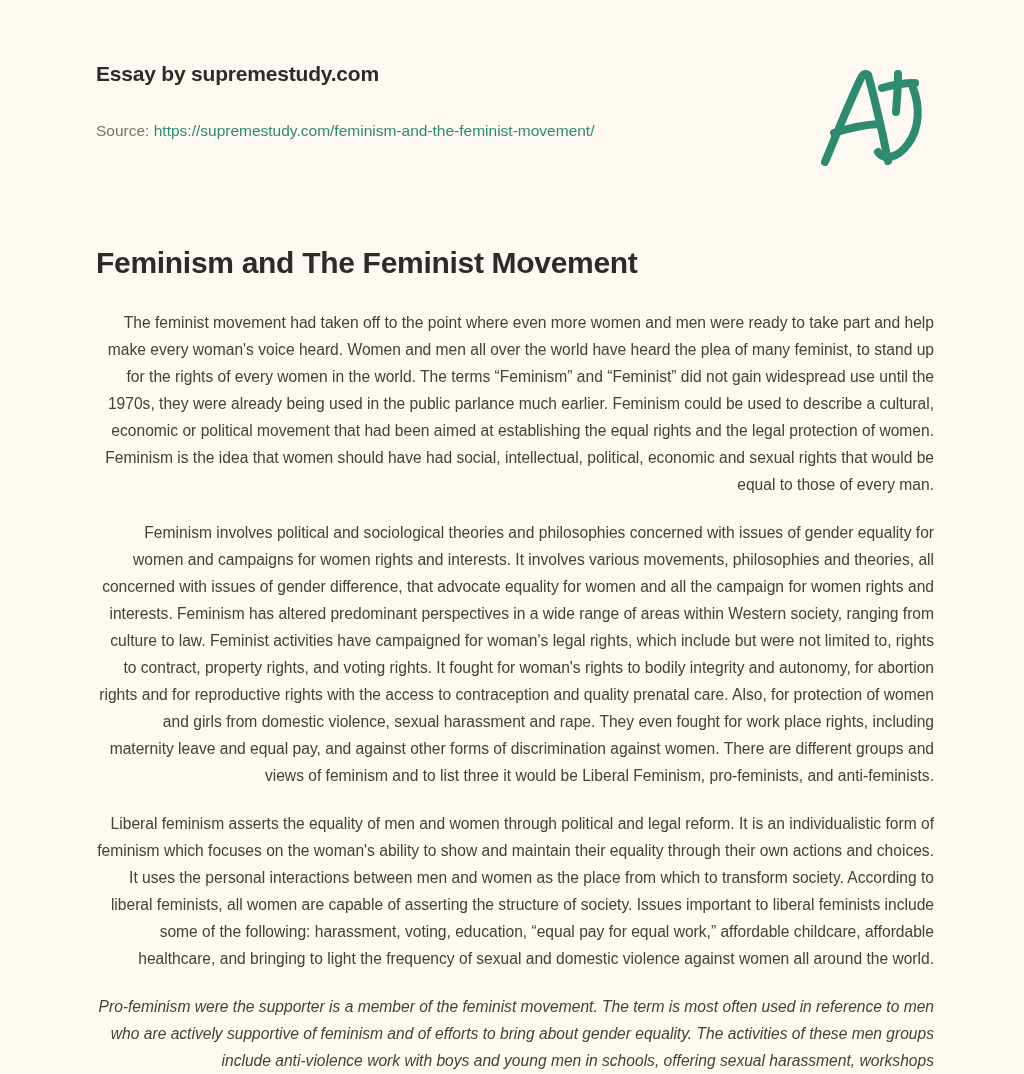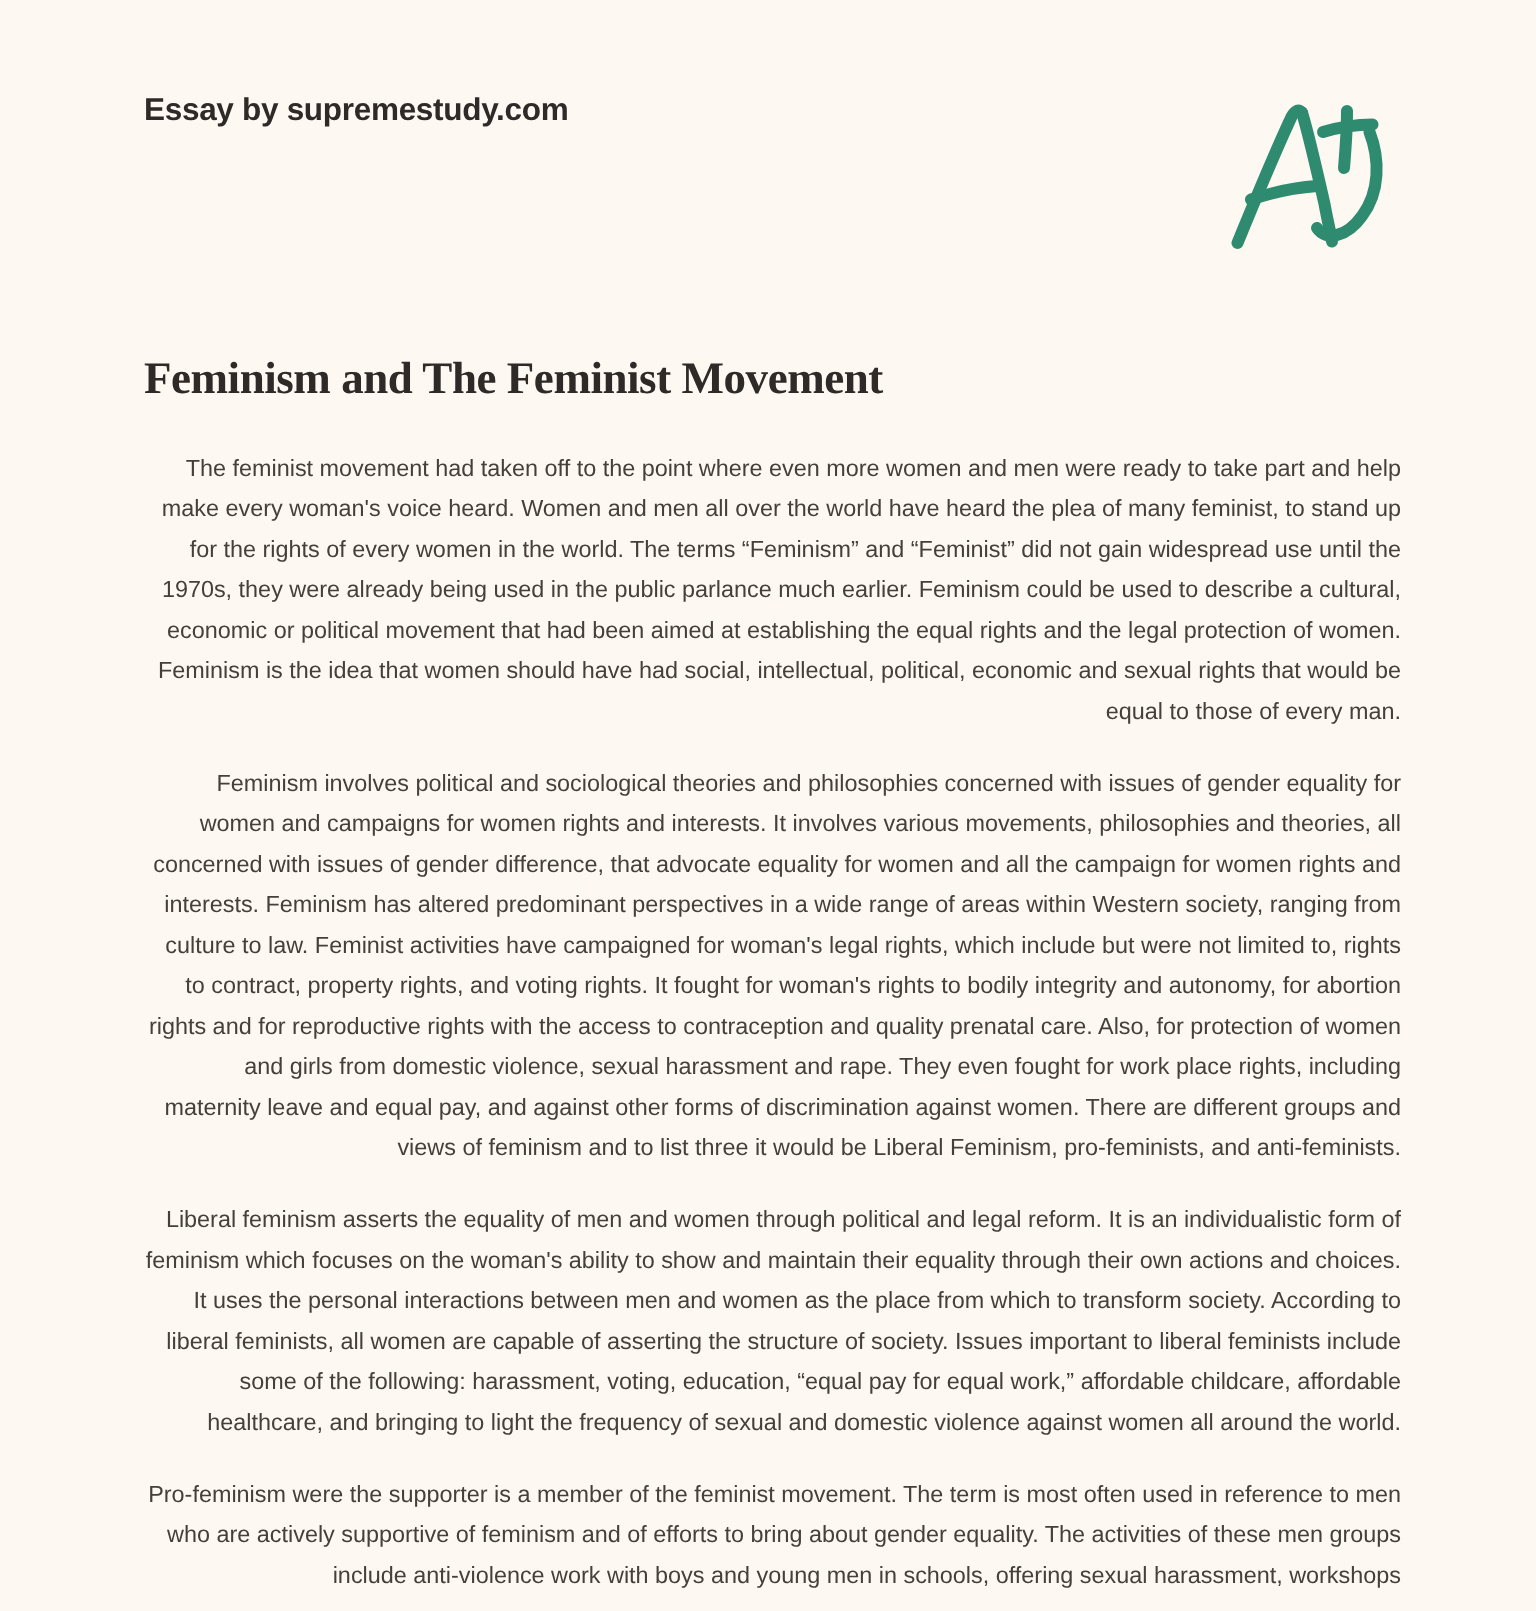--- a/index.html
+++ b/index.html
@@ -77,42 +77,46 @@
     top: 233px;
     width: 838px;
   }
 
   .article-title {
     font-size: 30px;
     font-weight: 700;
     line-height: 40px;
     letter-spacing: -0.3px;
     color: #2d2a27;
-    margin: 0 0 26px 0;
-    font-family: Liberation Serif, serif;
+    margin: 10px 0 26px 0;
   }
 
   .article-body p {
     margin: 0 0 21px 0;
     font-size: 15.6px;
     line-height: 27px;
     color: #44403c;
     text-align: right;
   }
   .article-body p:last-child {
     margin-bottom: 0;
+    font-style: italic;
   }
 </style>
 </head>
 <body>
 
 <div class="doc-header">
 
   <div class="byline">Essay by supremestudy.com</div>
 
+  <div class="source-line">
+    <span class="source-label">Source:</span>
+    <span class="source-url">https://supremestudy.com/feminism-and-the-feminist-movement/</span>
+  </div>
 
   <div class="brand-mark">
     <svg viewBox="0 0 120 110" xmlns="http://www.w3.org/2000/svg">
       <g fill="none" stroke="#2e8b6f" stroke-linecap="round" stroke-linejoin="round">
 
         <path d="M13 100 C 22 78, 36 44, 48 18 C 50 13, 53 10, 56 13" stroke-width="8"></path>
 
         <path d="M56 13 C 60 26, 66 52, 71 74 C 73 85, 75 93, 76 99" stroke-width="8"></path>
 
         <path d="M22 71 C 34 67, 52 63, 66 62" stroke-width="8"></path>

